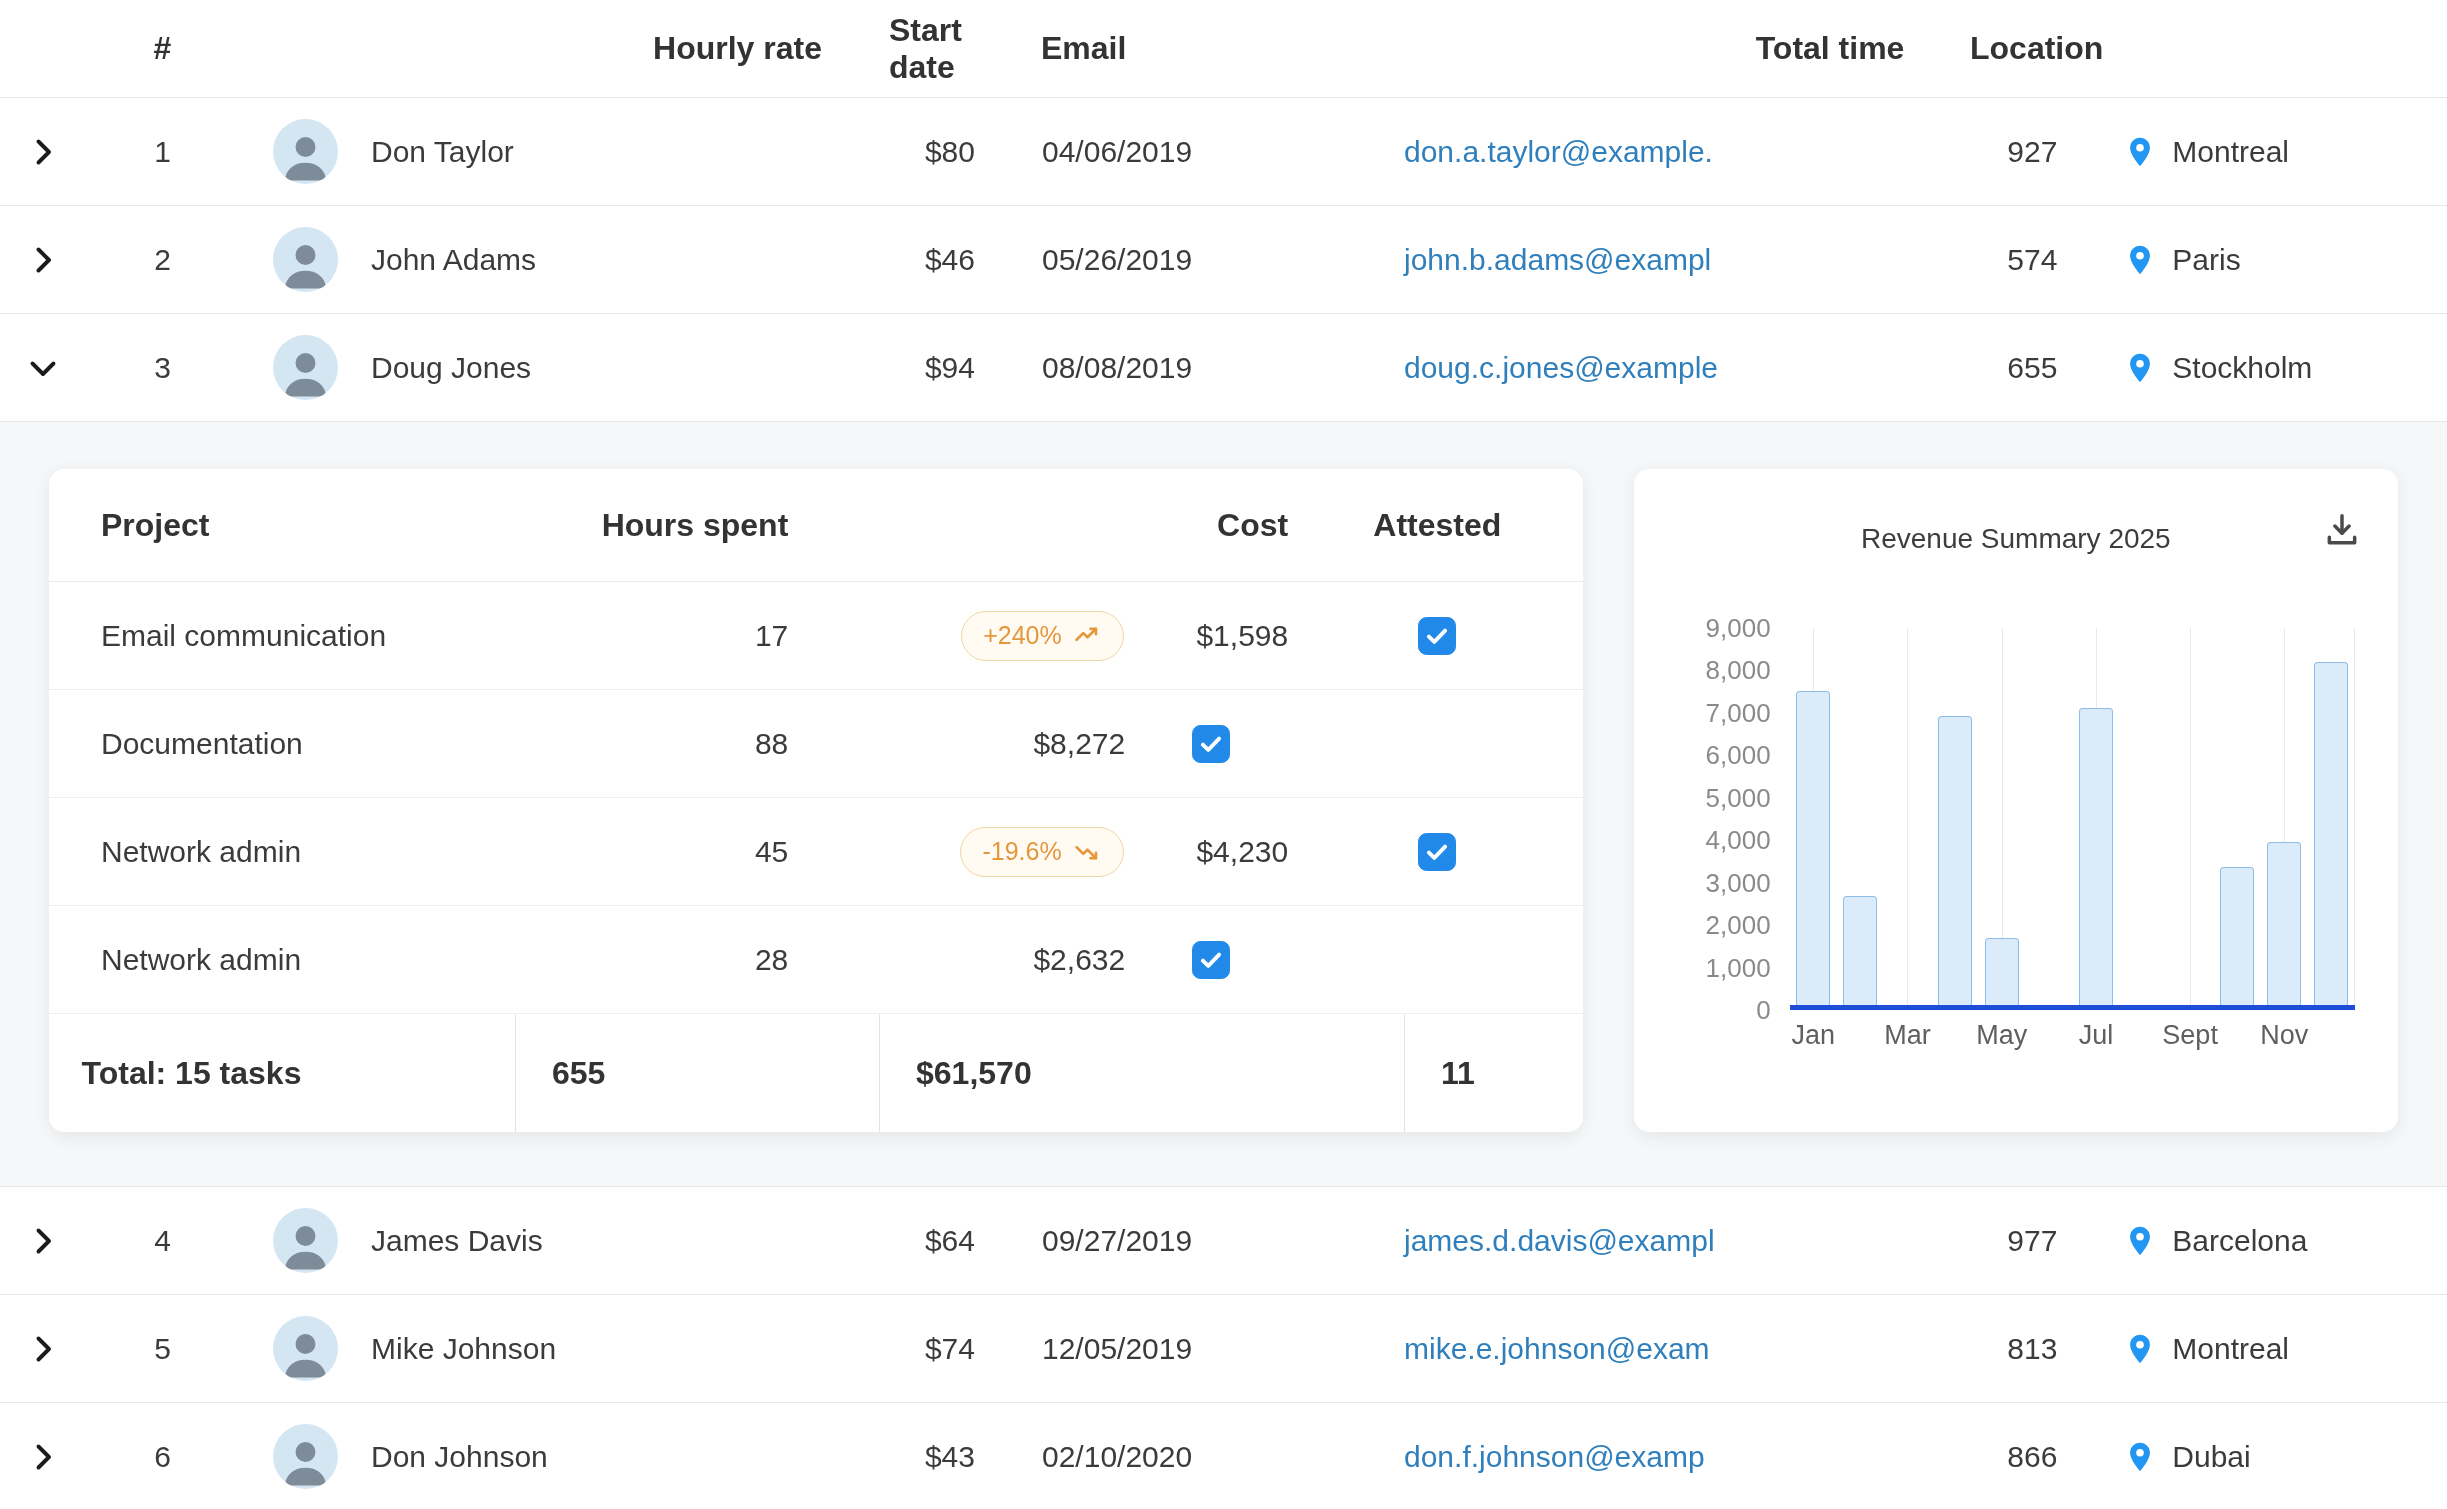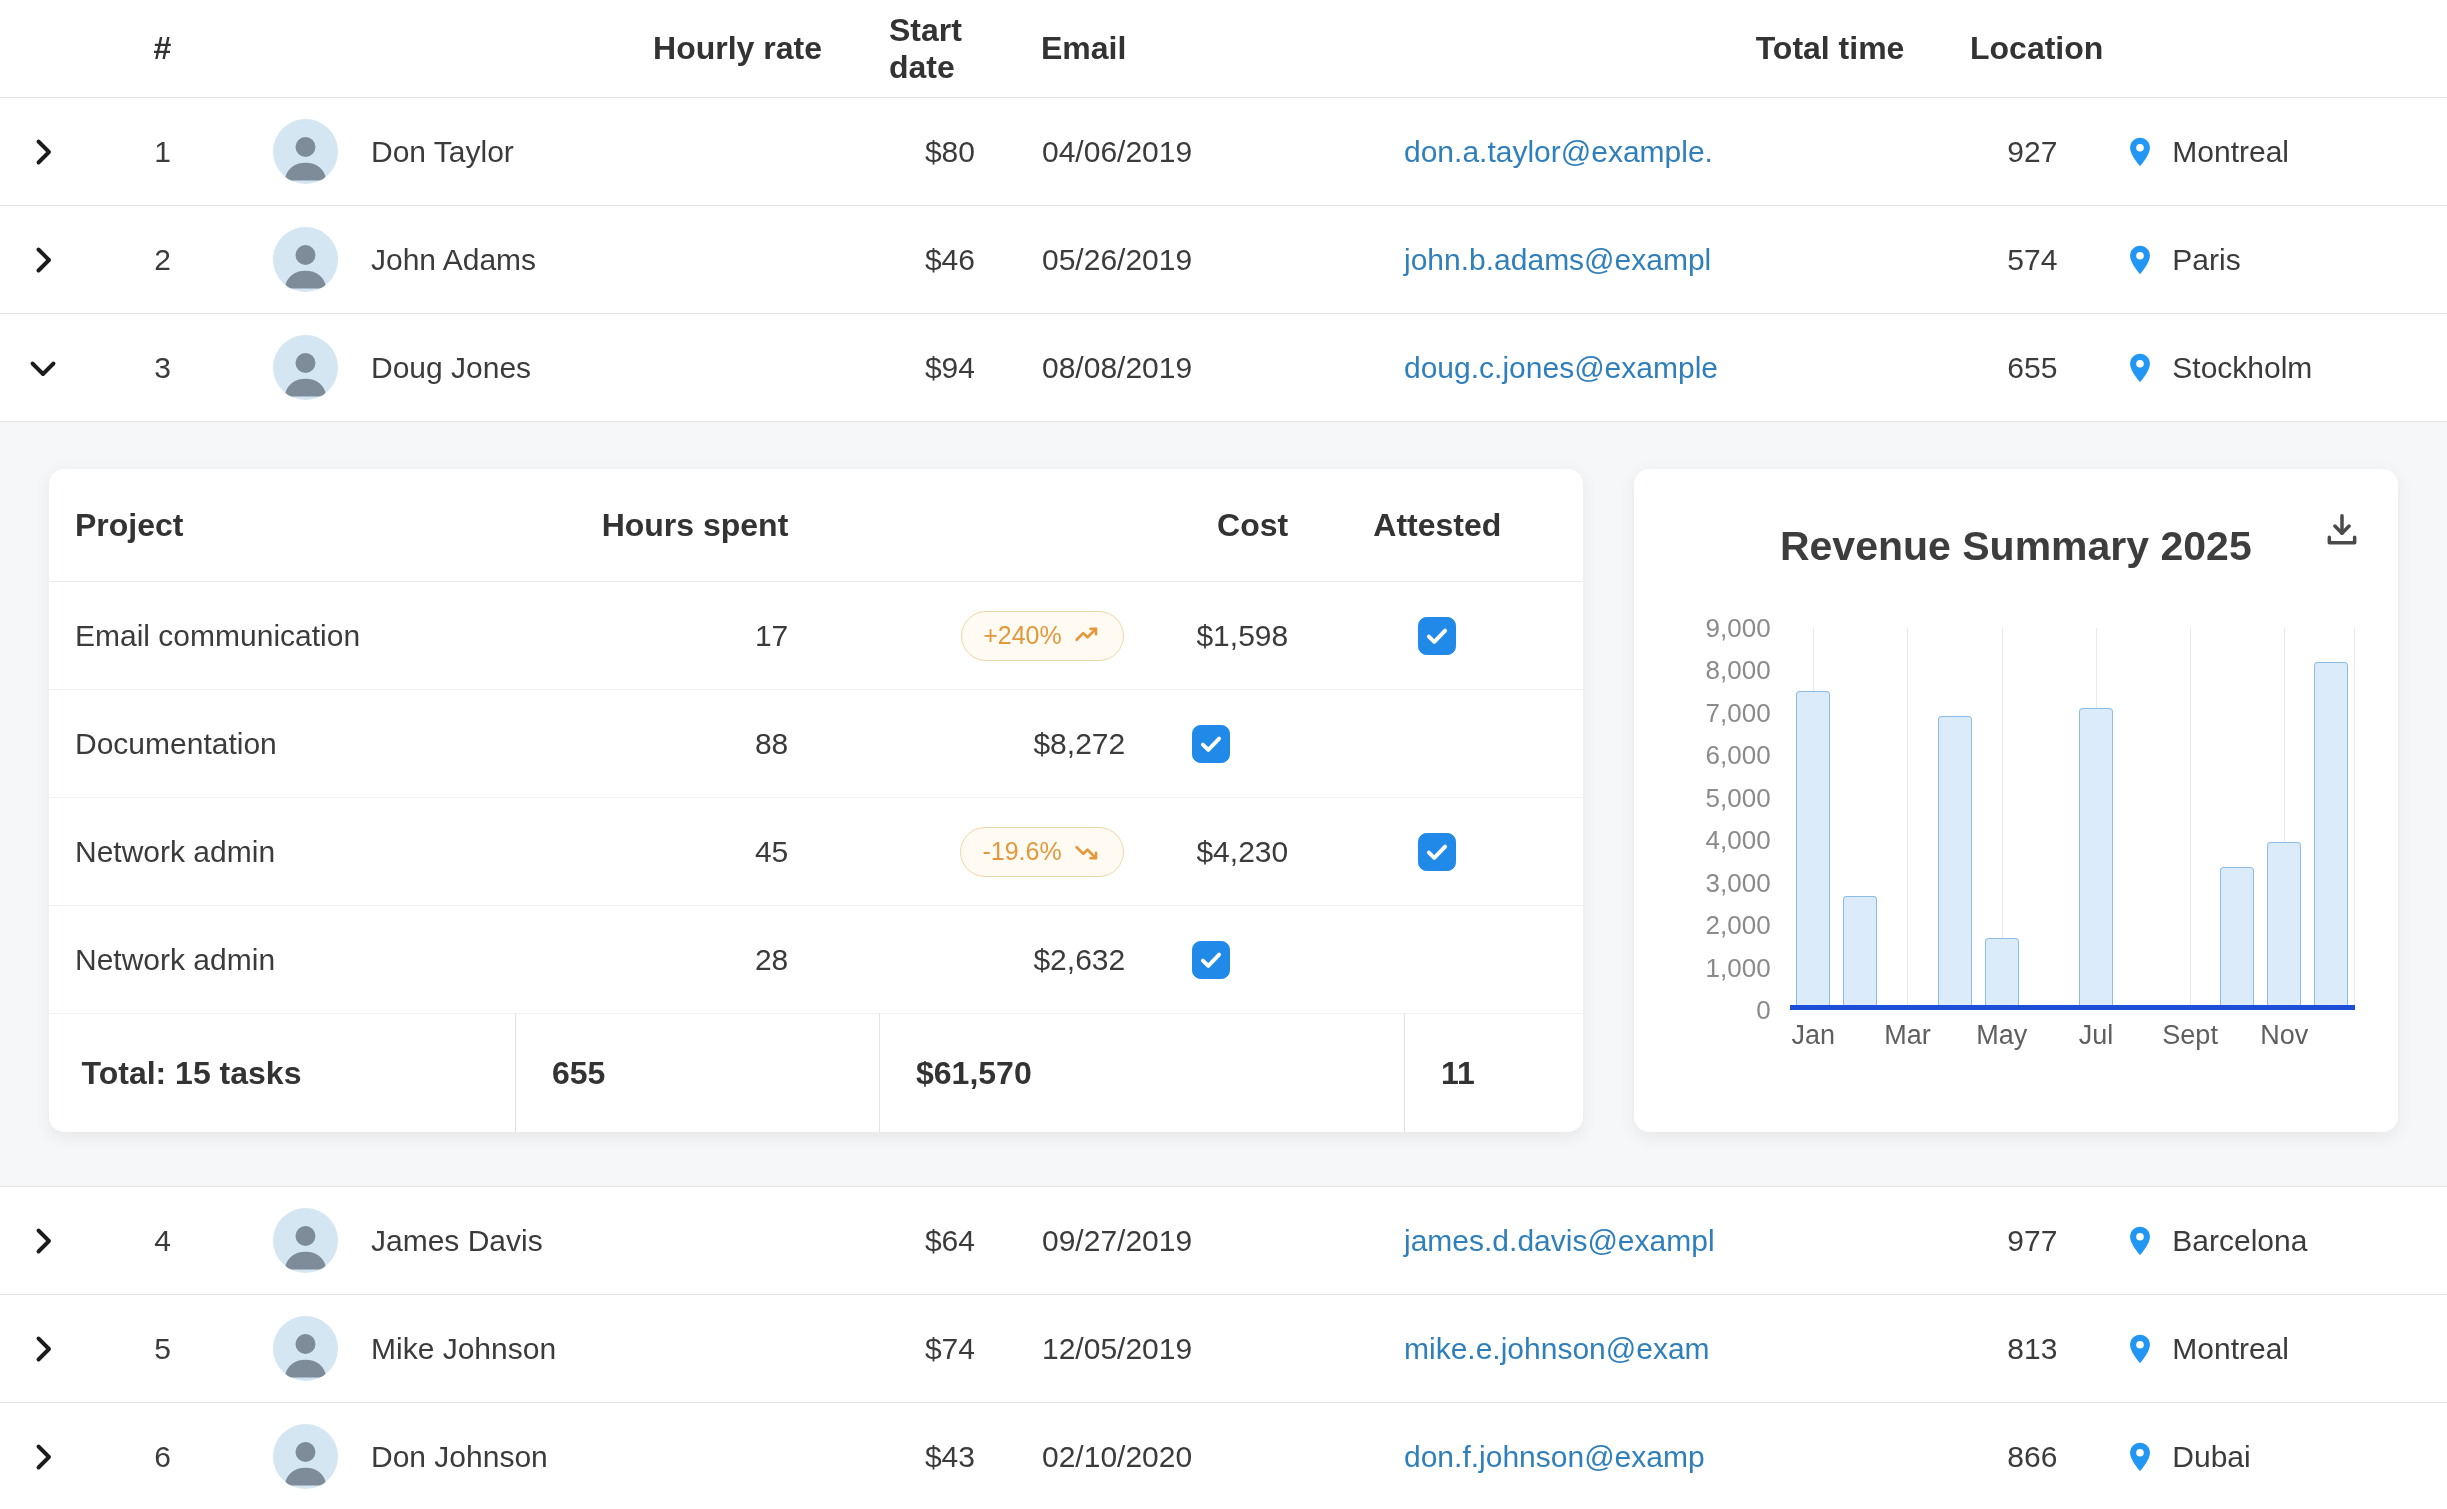--- a/index.html
+++ b/index.html
@@ -53,21 +53,21 @@
   .task-card { width: 1535px; overflow: hidden; }
   .chart-card { width: 765px; position: relative; }
 
   .task-header, .task-row {
     display: grid;
     grid-template-columns: 535px 210px 335px 163px 1fr;
     align-items: center;
   }
   .task-header { height: 113px; font-size: 32px; font-weight: 700; color: #333; border-bottom: 1px solid #e9e9e9; }
   .task-row { height: 108px; font-size: 30px; border-bottom: 1px solid #efefef; }
-  .t-project { padding-left: 26px; }
+  .t-project { padding-left: 52px; }
   .t-hours { text-align: right; padding-right: 5.7px; }
   .t-badge { display: flex; justify-content: flex-end; padding-right: 4.8px; }
   .t-cost { text-align: right; padding-right: 3.8px; }
   .t-att { display: flex; justify-content: center; }
 
   .badge {
     display: inline-flex; align-items: center; gap: 11.5px;
     height: 50px; padding: 0 21px;
     border: 1.9px solid #f2d5a4; border-radius: 27px;
     background: #fffbf3; color: #e5973c; font-size: 25px;
@@ -87,21 +87,21 @@
 
   .task-footer {
     display: grid;
     grid-template-columns: 438px 336px 497px 1fr;
     height: 119px; font-size: 32px; font-weight: 700; color: #333; gap: 28px;
   }
   .task-footer .fcell { height: 100%; display: flex; align-items: center; padding-left: 36px; border-left: 1px solid #e3e3e3; }
   .task-footer .fcell:first-child { border-left: none; padding-left: 32.5px; }
 
   
-  .chart-title { position: absolute; top: 54px; left: 0; right: 0; text-align: center; font-size: 41px; font-weight: 700; color: #3d3d3d; }
+  .chart-title { position: absolute; top: 54px; left: 0; right: 0; text-align: center; font-size: 28px; font-weight: 400; color: #3d3d3d; }
   .dl { position: absolute; top: 40px; right: 34px; width: 44px; height: 44px; background: none; border: none; cursor: pointer; }
   .dl svg { width: 38px; height: 38px; stroke: #4a4a4a; fill: none; stroke-width: 2.2; stroke-linecap: round; stroke-linejoin: round; }
 
   .yaxis { position: absolute; left: 0; top: 159px; bottom: 122px; width: 137px; }
   .ytick { position: absolute; right: 0; transform: translateY(-50%); font-size: 26px; color: #8a8a8a; }
   .plot { position: absolute; left: 156px; right: 43px; top: 159px; bottom: 122px; border-bottom: 5px solid #1d4ed8; }
   .gridline { position: absolute; top: 0; bottom: 0; width: 1px; background: #e9e9e9; }
   .bar {
     position: absolute; bottom: 0; width: 34px; transform: translateX(-50%);
     background: #dcebf9; border: 1px solid #8cbde9; border-bottom: none;

